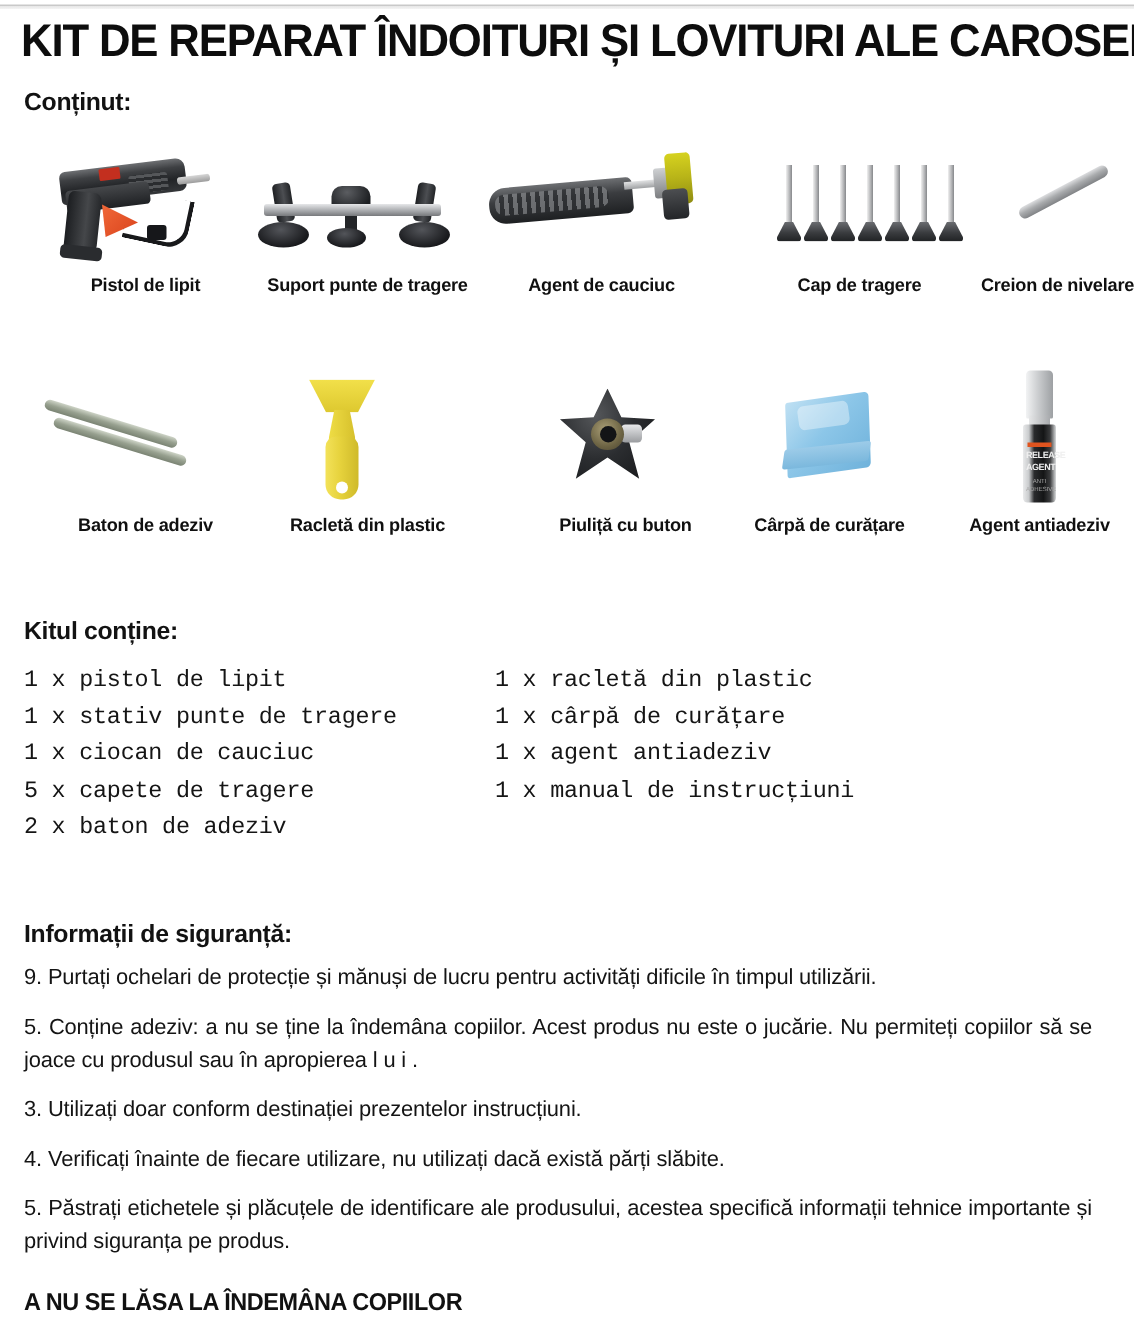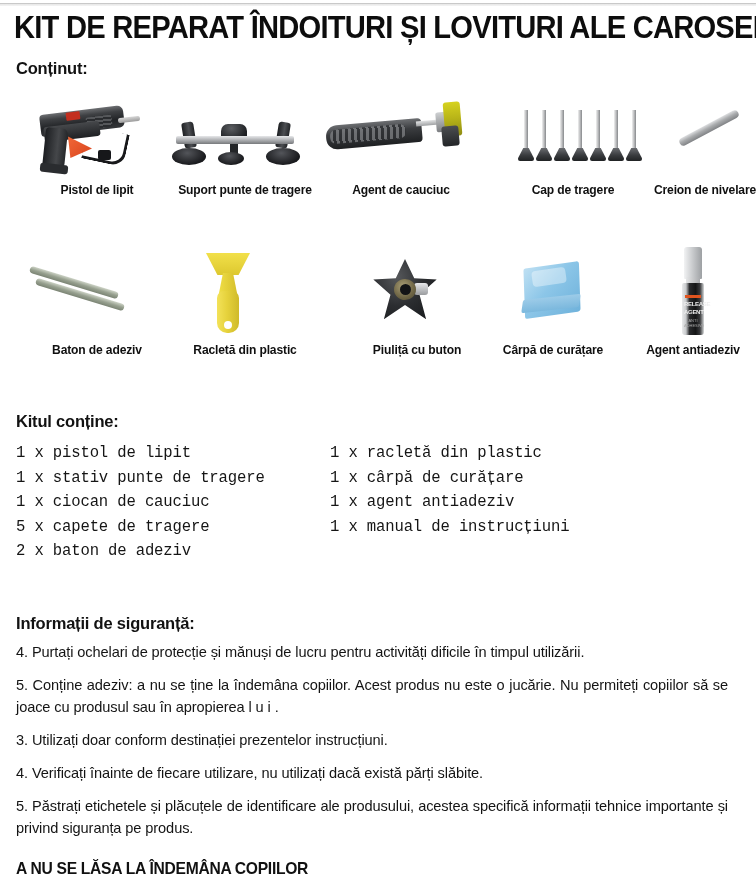--- a/index.html
+++ b/index.html
@@ -562,21 +562,21 @@
       <div class="kit-item">1 x racletă din plastic</div>
       <div class="kit-item">1 x cârpă de curățare</div>
       <div class="kit-item">1 x agent antiadeziv</div>
       <div class="kit-item">1 x manual de instrucțiuni</div>
     </div>
   </div>
 
   <div class="section-head safety">Informații de siguranță:</div>
 
   <div class="safety">
-    <div class="safety-item nowrap">4. Purtați ochelari de protecție și mănuși de lucru pentru activități dificile în timpul utilizării.</div>
+    <div class="safety-item nowrap">9. Purtați ochelari de protecție și mănuși de lucru pentru activități dificile în timpul utilizării.</div>
     <div class="safety-item">5. Conține adeziv: a nu se ține la îndemâna copiilor. Acest produs nu este o jucărie. Nu permiteți copiilor să se joace cu produsul sau în apropierea l u i .</div>
     <div class="safety-item nowrap">3. Utilizați doar conform destinației prezentelor instrucțiuni.</div>
     <div class="safety-item nowrap">4. Verificați înainte de fiecare utilizare, nu utilizați dacă există părți slăbite.</div>
     <div class="safety-item">5. Păstrați etichetele și plăcuțele de identificare ale produsului, acestea specifică informații tehnice importante și privind siguranța pe produs.</div>
   </div>
 
   <div class="warning">A NU SE LĂSA LA ÎNDEMÂNA COPIILOR</div>
 
 </div>
 

